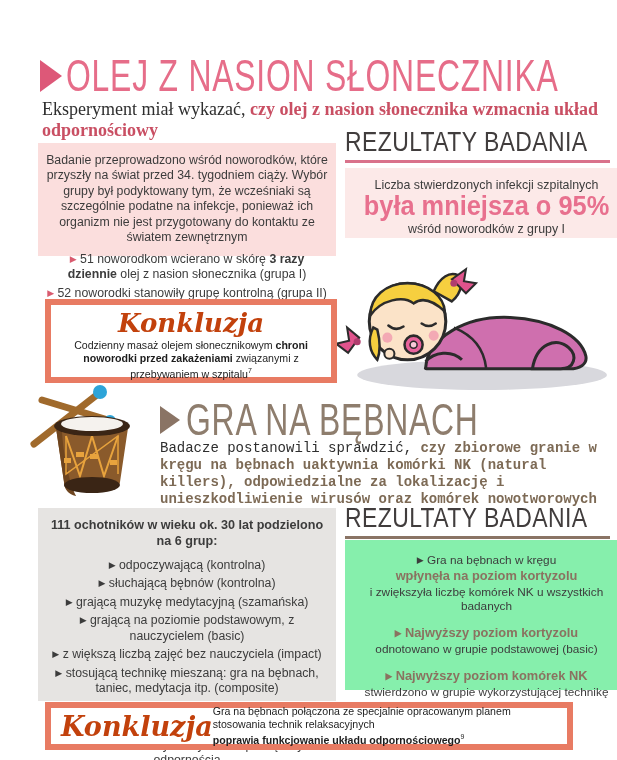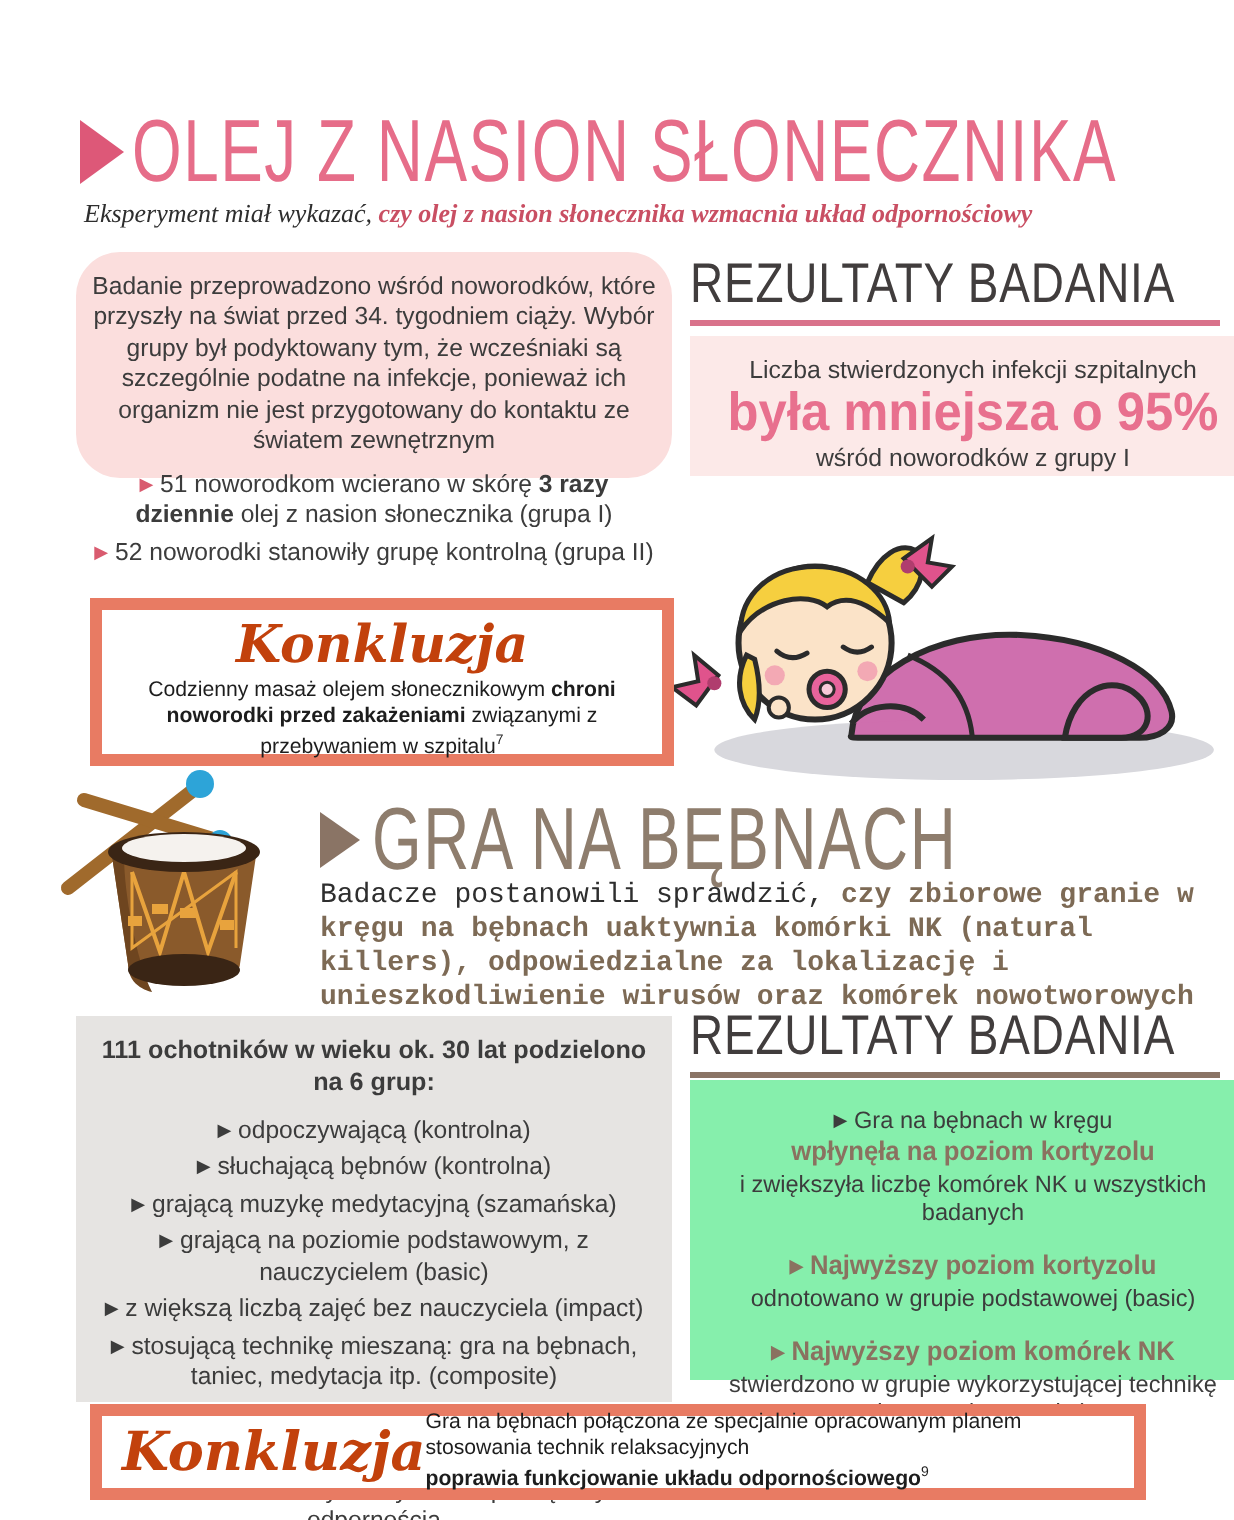--- a/index.html
+++ b/index.html
@@ -9,36 +9,36 @@
   
   .title-row { position:absolute; top:52px; left:40px; display:flex; align-items:center; gap:4px; }
   .tri { width:0; height:0; border-style:solid; display:inline-block; }
   .tri-pink { border-width:16px 0 16px 22px; border-color:transparent transparent transparent #dd5878; }
   .tri-taupe { border-width:14px 0 14px 20px; border-color:transparent transparent transparent #8a7465; }
   .big-title { font-size:42px; font-weight:400; color:#e66d89; letter-spacing:1px;
                transform:scaleX(0.76) scaleY(1.05); transform-origin:left center; white-space:nowrap; }
   .big-title.taupe { color:#8e7d6d; }
 
   .subtitle { position:absolute; top:99px; left:42px; width:565px;
-              font-family:"Liberation Serif", serif; font-size:13px; color:#2e2e2e;font-style:italic; }
+              font-family:"Liberation Serif", serif; font-size:18px; color:#2e2e2e; }
   .subtitle .hl { color:#c94f63; font-weight:bold; }
 
   .results-head { font-size:28px; color:#413d3d; font-weight:400; white-space:nowrap;
                   transform:scaleX(0.82); transform-origin:left center; letter-spacing:0.5px; }
   .rh-wrap { position:absolute; left:345px; width:265px; }
   .rh-wrap.first { top:126px; }
   .rh-wrap.second { top:502px; }
   .rh-underline { margin-top:2px; height:3px; width:100%; }
   .u-pink { background:#d9728b; }
   .u-brown { background:#8a7465; }
 
   
   .study-box { position:absolute; left:38px; width:298px; text-align:center;
                font-size:12.3px; line-height:1.26; color:#3c3c3c; padding:10px 8px; }
-  .box1 { top:126px; height:113px; background:#fbdedd;border-radius:22px; }
+  .box1 { top:143px; height:113px; background:#fbdedd; }
   .box2 { top:508px; height:193px; background:#e6e4e2; }
   .study-box .para { margin-bottom:6px; }
   .study-box .blist { list-style:none; }
   .study-box .blist li { margin-top:3px; }
   .bullet { font-size:9px; position:relative; top:-1px; }
   .bullet.pink { color:#d95b6f; }
   .bullet.dark { color:#3c3c3c; }
   .bullet.brown { color:#8a7260; }
   .box2 .hdr { font-weight:bold; margin-bottom:8px; font-size:12.6px; }
   .box2 .ftr { margin-top:10px; }

